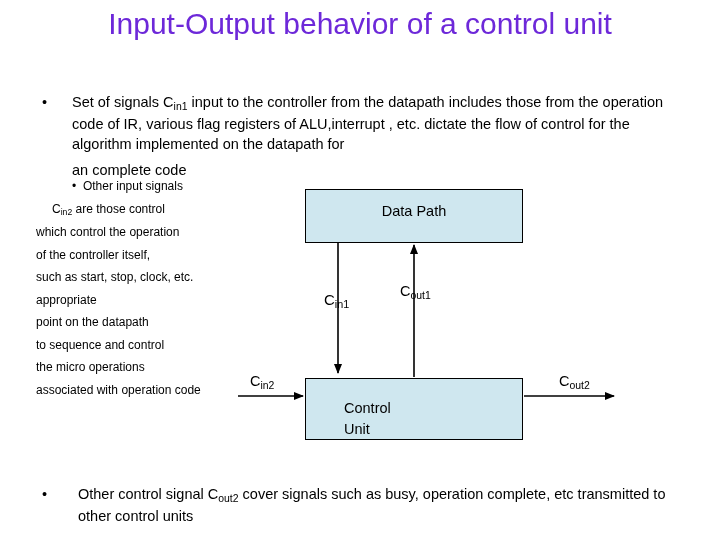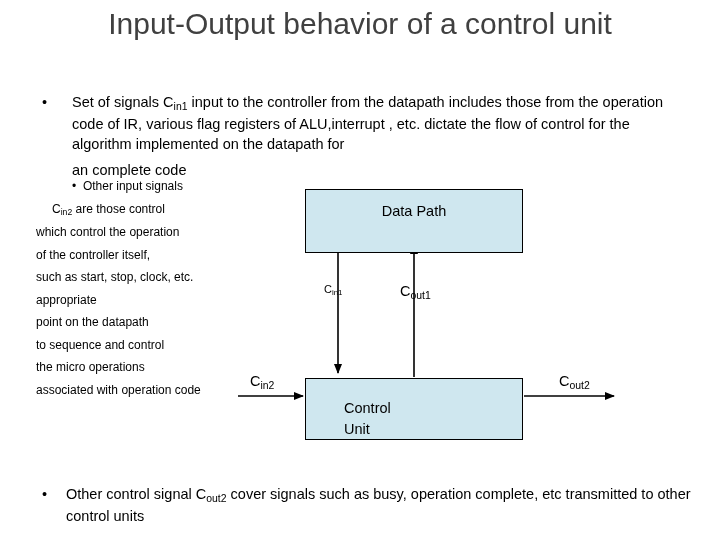--- a/index.html
+++ b/index.html
@@ -21,21 +21,21 @@
   }
   .title {
     position: absolute;
     left: 36px;
     top: 6px;
     width: 648px;
     text-align: center;
     font-size: 30px;
     line-height: 36px;
     font-weight: normal;
-    color: #404040;
+    color: #6d28d9;
   }
   .bullet-block {
     position: absolute;
     font-size: 14.5px;
     line-height: 20px;
   }
   .b1 {
     left: 36px;
     top: 92px;
     width: 648px;
@@ -74,40 +74,40 @@
     font-size: 14.5px;
     line-height: 20px;
   }
   .bottom-block .marker {
     position: absolute;
     left: 6px;
     top: 0;
   }
   .bottom-block .txt {
     display: block;
-    margin-left: 30px;
+    margin-left: 42px;
   }
   sub {
     font-size: 0.72em;
     vertical-align: baseline;
     position: relative;
     top: 0.28em;
   }
   .box {
     position: absolute;
     background: #cfe7ef;
     border: 1px solid #000000;
     box-sizing: border-box;
     font-size: 14.5px;
   }
   .box-datapath {
     left: 305px;
     top: 189px;
     width: 218px;
-    height: 64px;
+    height: 54px;
   }
   .box-datapath .lbl {
     position: absolute;
     left: 0;
     right: 0;
     top: 13px;
     text-align: center;
   }
   .box-control {
     left: 305px;
@@ -117,22 +117,22 @@
   }
   .box-control .lbl {
     position: absolute;
     left: 38px;
     top: 19px;
     line-height: 21px;
   }
   .lbl-cin1 {
     position: absolute;
     left: 324px;
-    top: 283px;
-    font-size: 11px;
+    top: 291px;
+    font-size: 15px;
   }
   .lbl-cout1 {
     position: absolute;
     left: 400px;
     top: 283px;
     font-size: 14.5px;
   }
   .lbl-cin2 {
     position: absolute;
     left: 250px;

